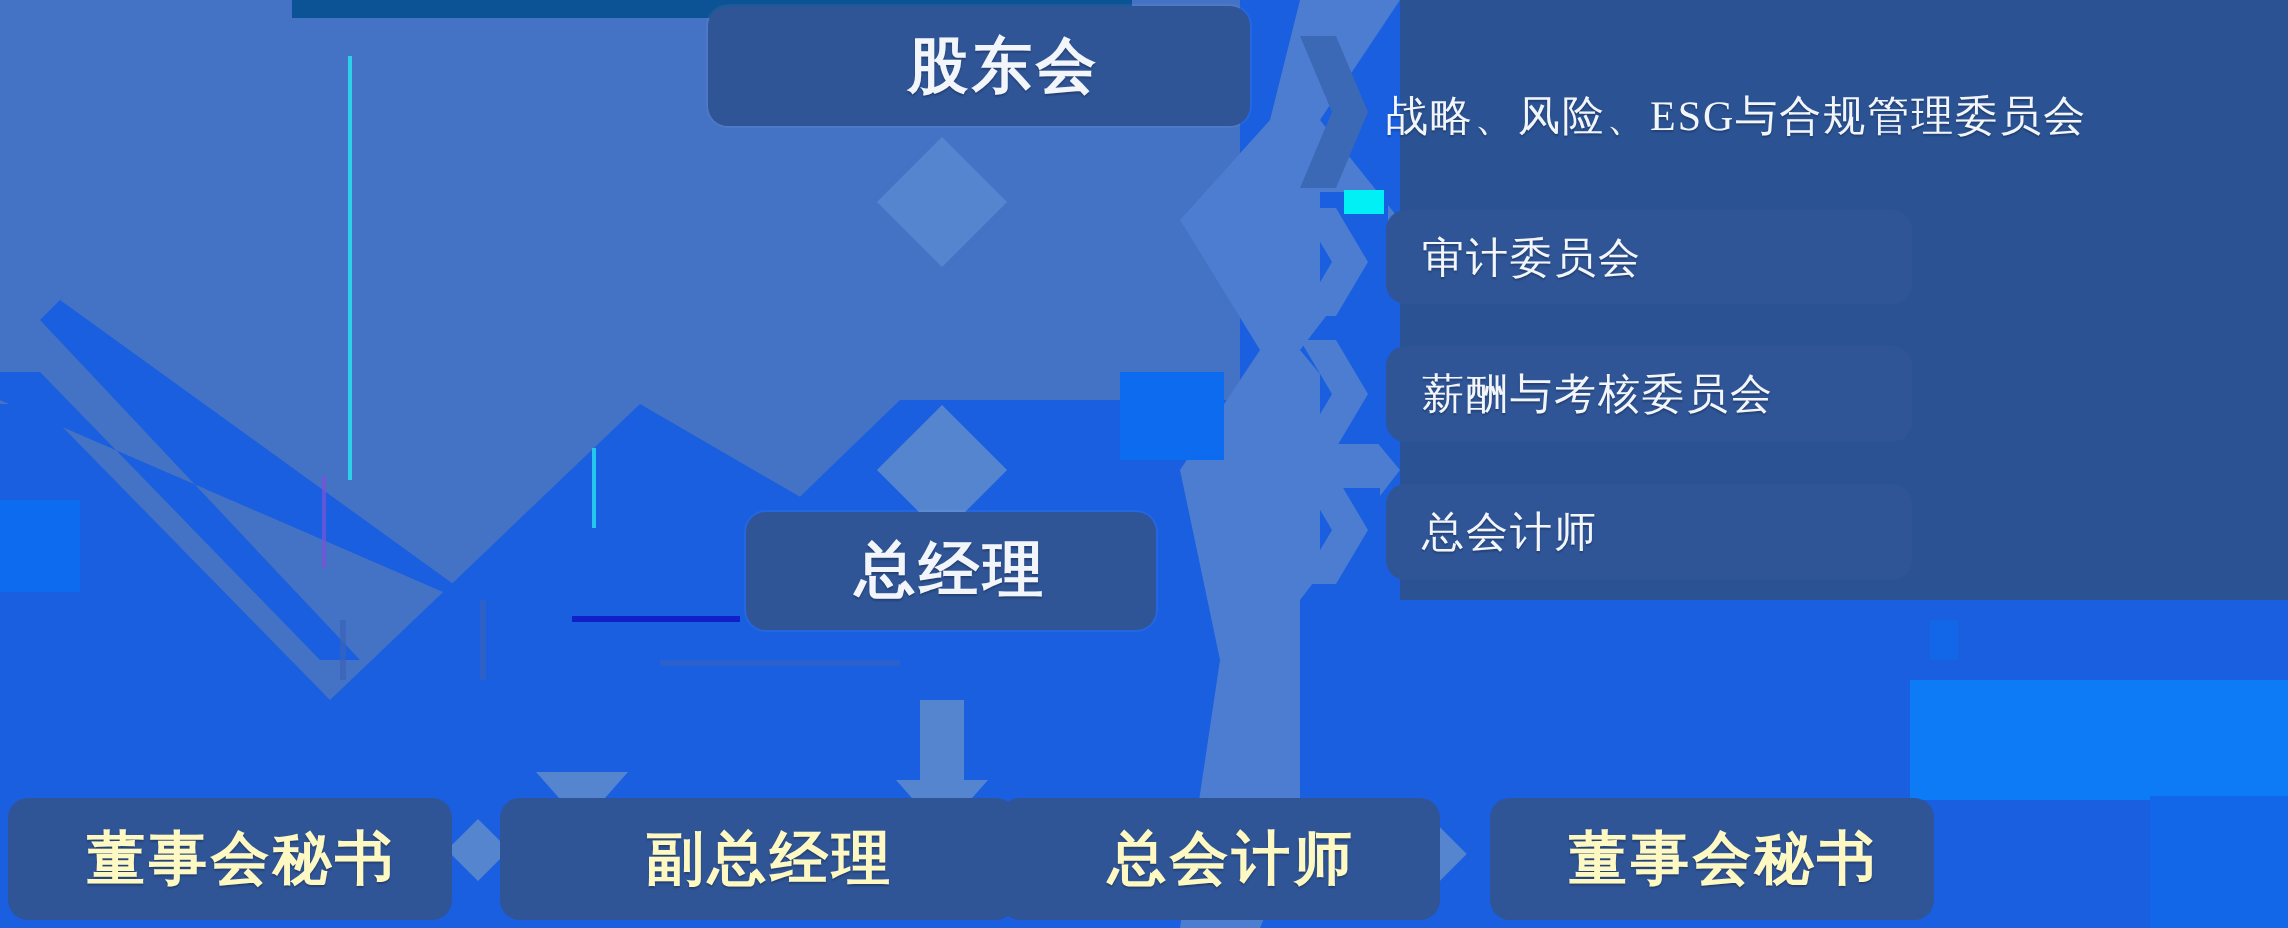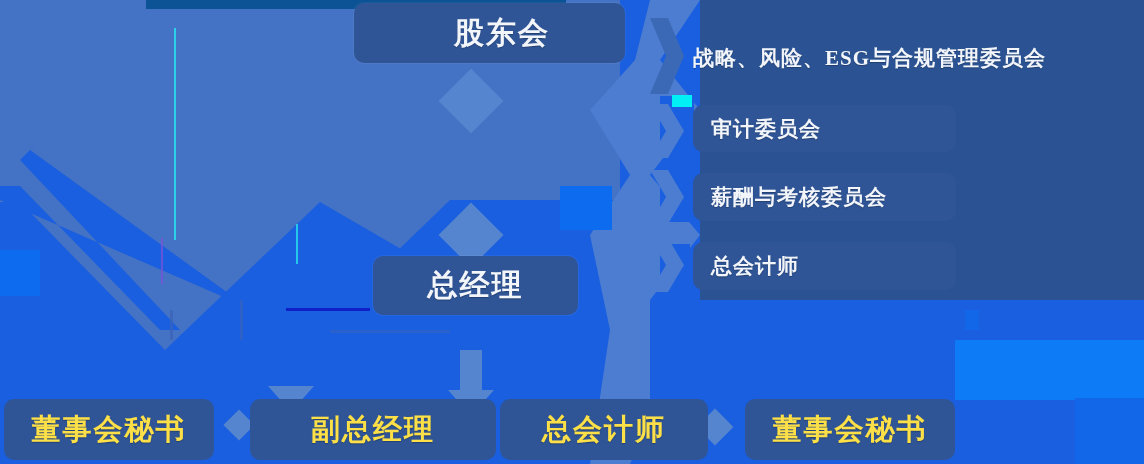--- a/index.html
+++ b/index.html
@@ -103,37 +103,37 @@
     font-weight:700;
     text-shadow:0 1px 1px rgba(0,0,0,.25);
   }
   .n-shareholders{left:354px;top:3px;width:246px;height:60px;font-size:30px;padding-left:25px;}
   .n-board{left:373px;top:134px;width:213px;height:63px;font-size:30px;}
   .n-gm{left:373px;top:256px;width:205px;height:59px;font-size:30px;}
 
   .committee{
     position:absolute;background:#2F5597;border-radius:10px;
     color:#F2F5FA;display:flex;align-items:center;
-    padding-left:18px;font-size:21px;letter-spacing:1px;font-weight:700;
+    padding-left:18px;font-size:21px;letter-spacing:1px;font-weight:400;
     white-space:nowrap;text-shadow:0 1px 1px rgba(0,0,0,.25);
   }
   .c-strategy{
     left:693px;top:36px;width:420px;height:44px;
     background:transparent;border-radius:0;font-size:21px;padding-left:0;
   }
   .c-audit{left:693px;top:105px;width:245px;height:47px;}
   .c-comp{left:693px;top:173px;width:245px;height:48px;}
   .c-nom{left:693px;top:242px;width:245px;height:48px;}
 
   .bottom-node{
     position:absolute;top:399px;height:61px;
-    background:#2F5597;border-radius:10px;color:#fde047;
+    background:#2F5597;border-radius:10px;color:#fef9c3;
     display:flex;align-items:center;justify-content:center;
     font-size:29px;letter-spacing:2px;font-weight:700;
-    white-space:nowrap;text-shadow:0 1px 1px rgba(0,0,0,.25);
+    white-space:nowrap;text-shadow:0 1px 1px rgba(0,0,0,.25);padding-left:12px;
   }
   .b1{left:4px;width:210px;}
   .b2{left:250px;width:246px;}
   .b3{left:500px;width:208px;}
   .b4{left:745px;width:210px;}
 </style>
 </head>
 <body>
 
 <div id="stage">

